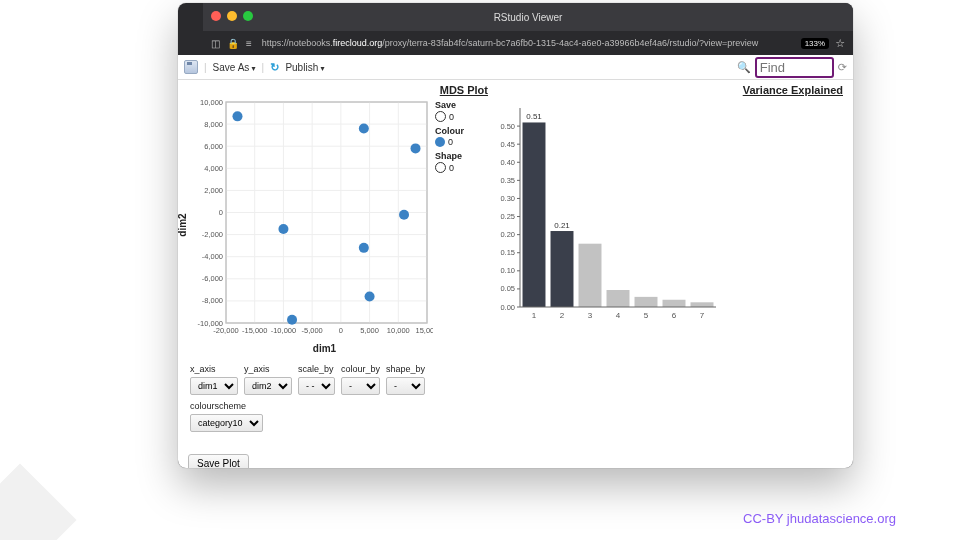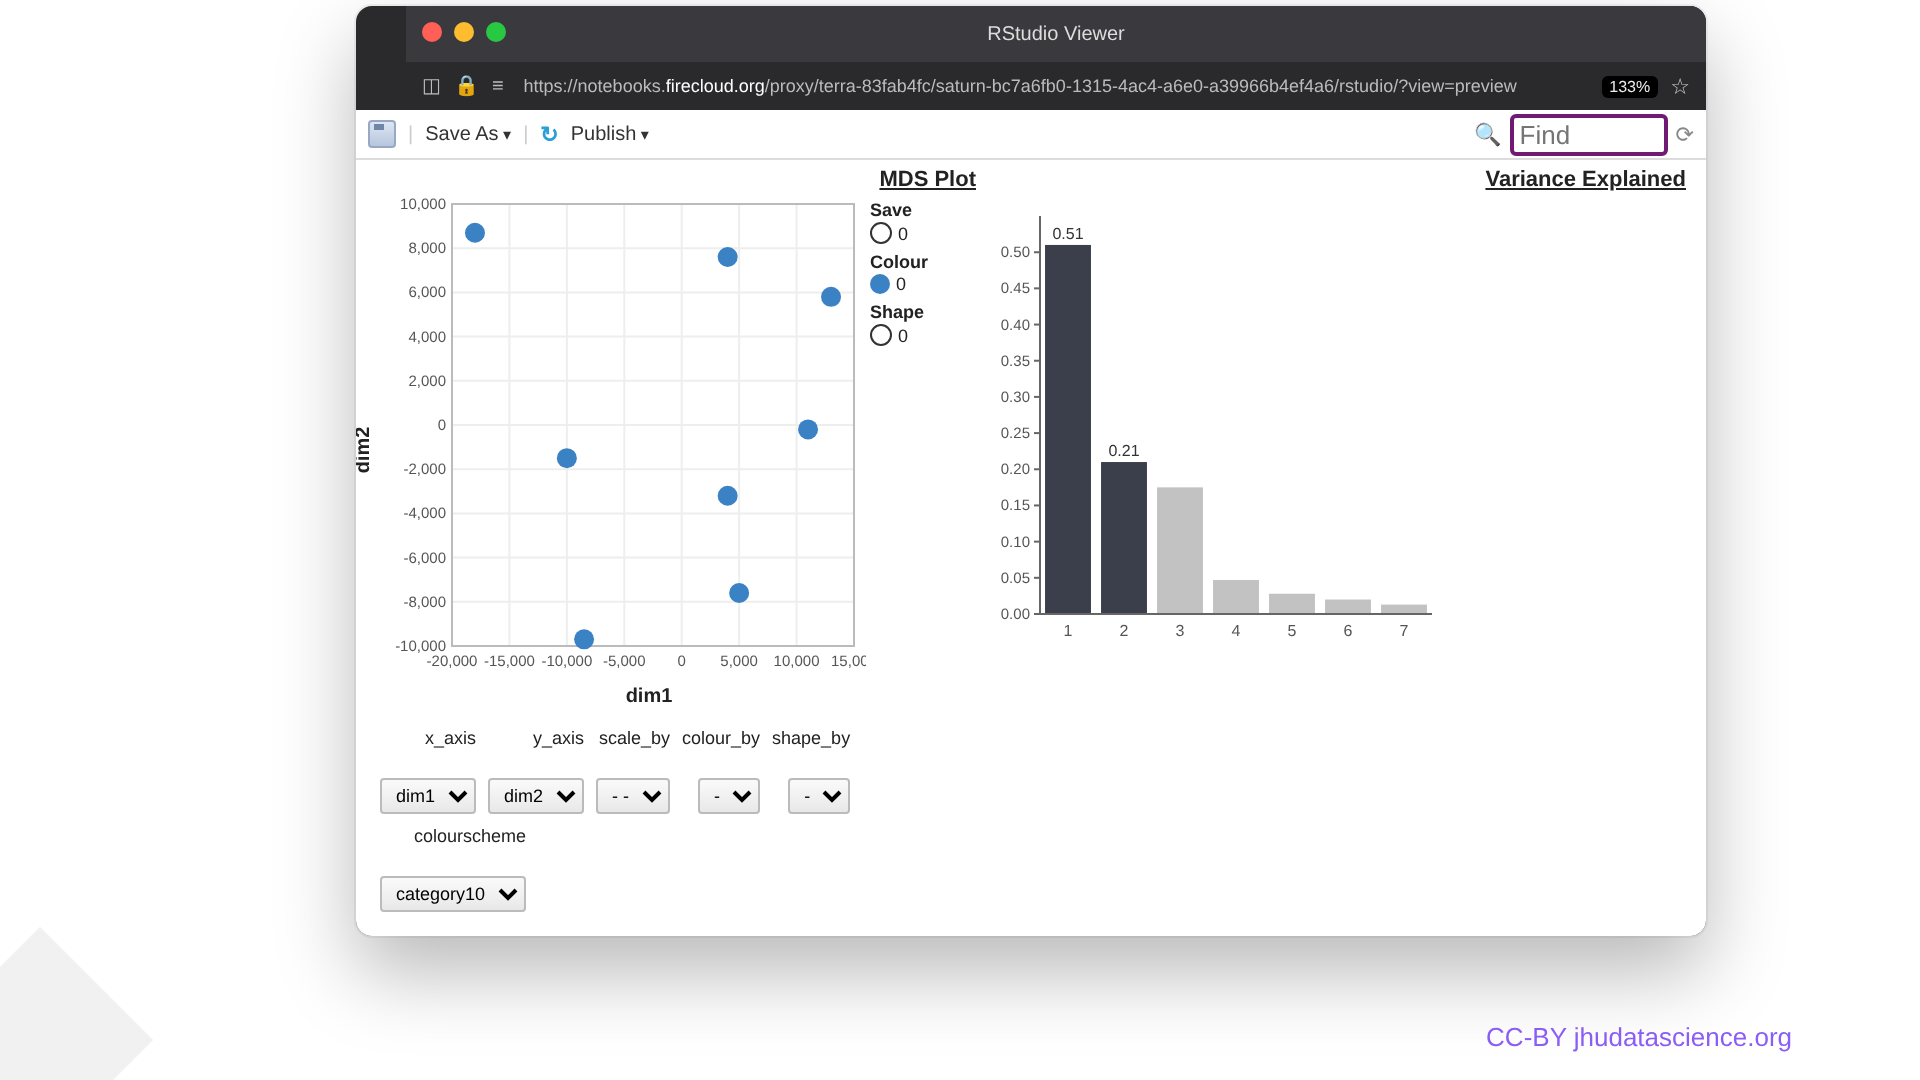--- a/index.html
+++ b/index.html
@@ -172,21 +172,21 @@
   .barwrap svg { position: absolute; inset: 0; }
 
   .controls {
     display: flex;
     gap: 6px;
     margin-top: 10px;
     margin-left: 2px;
     font-size: 9px;
     flex-wrap: wrap;
   }
-  .controls .ctrl { display: flex; flex-direction: column; gap: 15px; align-items: flex-end; }
+  .controls .ctrl { display: flex; flex-direction: column; gap: 3px; }
   .controls select {
     font-size: 9px;
     border: 1px solid #bbb;
     background: linear-gradient(#fafafa,#e8e8e8);
     border-radius: 2px;
     padding: 1px 3px;
     height: 18px;
   }
   .save-plot {
     margin-top: 22px;

